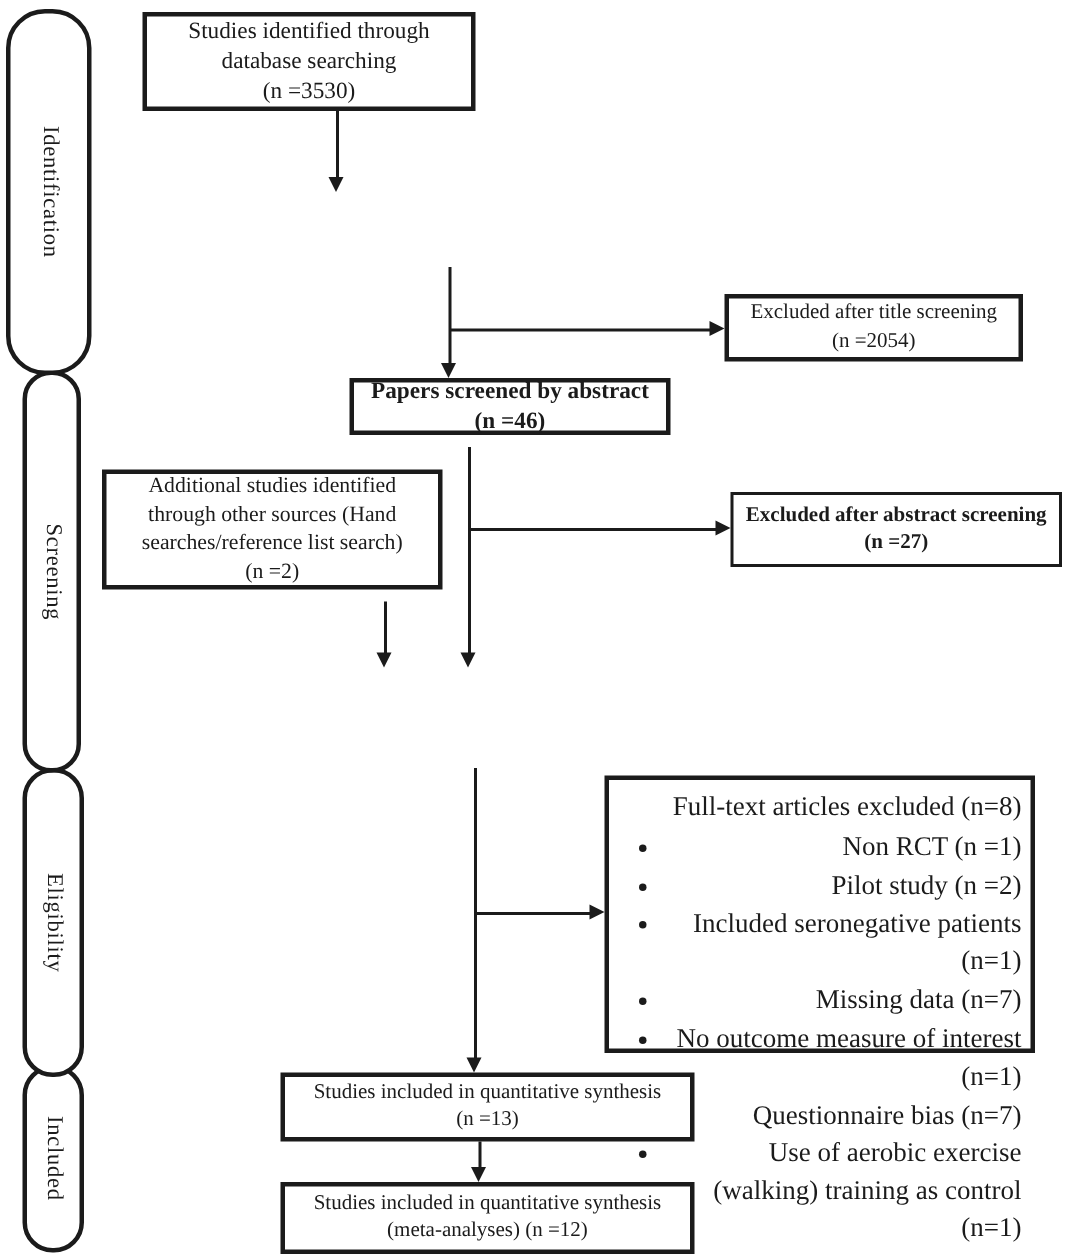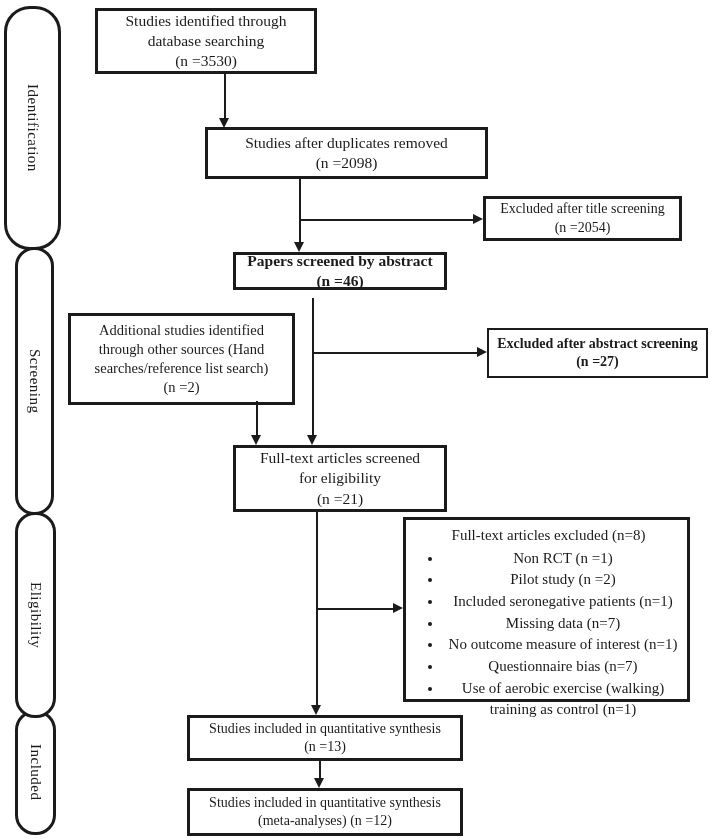--- a/index.html
+++ b/index.html
@@ -27,21 +27,21 @@
     font-size:15.5px;line-height:1.3;
     padding:2px 4px;
   }
   .box.thin{border-width:2px;}
   .box.fs14{font-size:14px;}
   .box.fs145{font-size:14.5px;}
   
   .reasons{
     position:absolute;box-sizing:border-box;
     border:3px solid var(--ink);background:var(--bg);
-    text-align:center;font-size:15px;line-height:1.38;
+    text-align:right;font-size:18px;line-height:1.38;
     padding:5px 6px 4px 10px;
   }
   .reasons ul{margin:2px 0 0 0;padding-left:23px;list-style:disc;}
   .reasons li{margin:0 0 1px 4px;padding-left:2px;}
   
   .stage{
     position:absolute;box-sizing:border-box;
     border:3px solid var(--ink);background:var(--bg);
     display:flex;align-items:center;justify-content:center;
   }
@@ -82,40 +82,35 @@
     <span>Eligibility</span>
   </div>
   <div class="stage" style="left:15px;top:710px;width:41px;height:125px;border-radius:20px;z-index:1;">
     <span>Included</span>
   </div>
 
   <div class="box" style="left:95px;top:8px;width:222px;height:66px;">Studies identified through
 database searching
 (n =3530)</div>
 
-  <div class="box" style="left:205px;top:127px;width:283px;height:52px;">Studies after duplicates removed
-(n =2098)</div>
 
   <div class="box fs14" style="left:483px;top:196px;width:199px;height:45px;">Excluded after title screening
 (n =2054)</div>
 
   <div class="box" style="left:233px;top:252px;width:214px;height:38px;font-weight:bold;">Papers screened by abstract
 (n =46)</div>
 
-  <div class="box fs145" style="left:68px;top:313px;width:227px;height:92px;">Additional studies identified
+  <div class="box fs145" style="left:68px;top:313px;width:227px;height:80px;">Additional studies identified
 through other sources (Hand
 searches/reference list search)
 (n =2)</div>
 
   <div class="box thin fs14" style="left:487px;top:328px;width:221px;height:50px;font-weight:bold;">Excluded after abstract screening
 (n =27)</div>
 
-  <div class="box" style="left:233px;top:445px;width:214px;height:67px;">Full-text articles screened
-for eligibility
-(n =21)</div>
 
   <div class="reasons" style="left:403px;top:517px;width:287px;height:185px;">
     <div>Full-text articles excluded (n=8)</div>
     <ul>
       <li>Non RCT (n =1)</li>
       <li>Pilot study (n =2)</li>
       <li>Included seronegative patients (n=1)</li>
       <li> Missing data (n=7)</li>
       <li>No outcome measure of interest (n=1)</li>
       <li>Questionnaire bias (n=7)</li>

